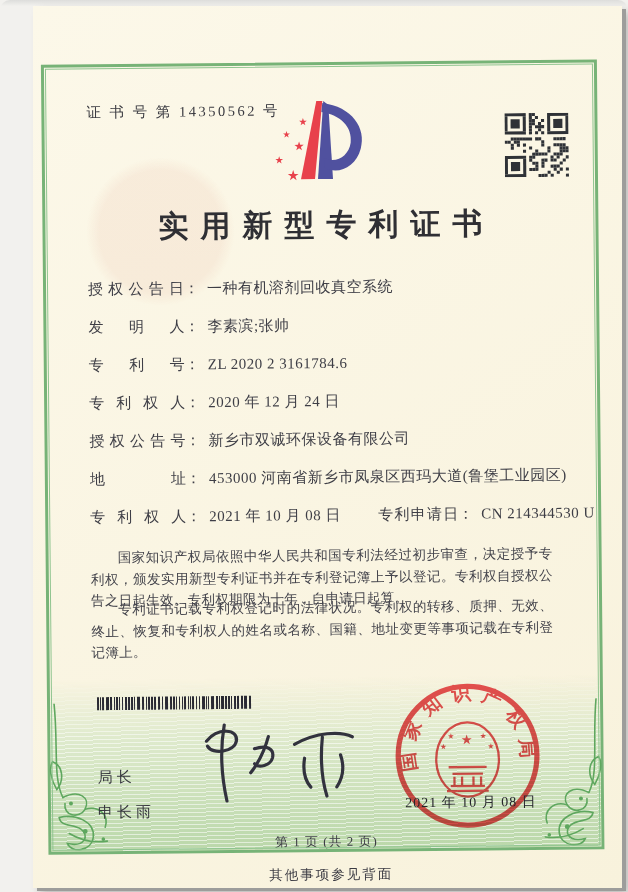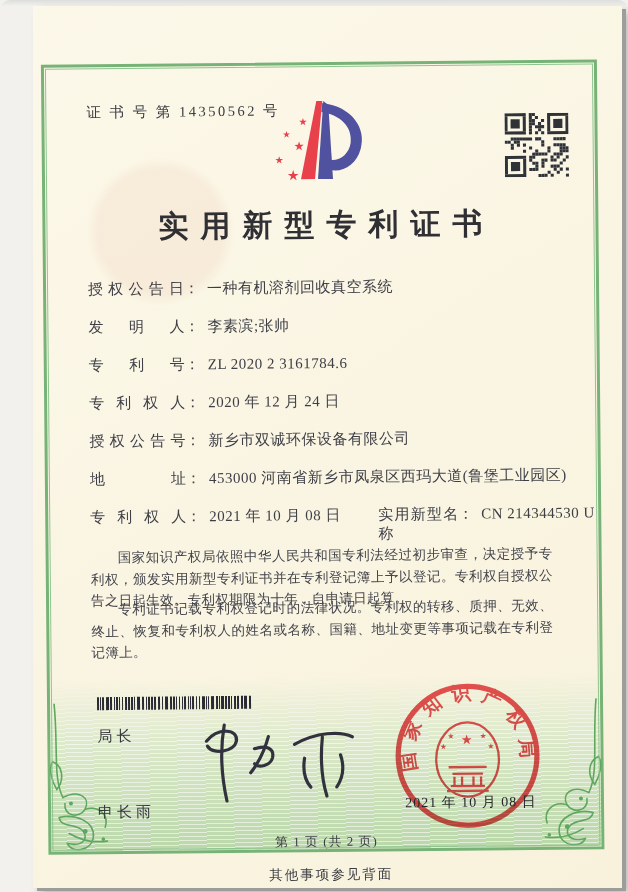--- a/index.html
+++ b/index.html
@@ -226,21 +226,21 @@
           <div class="row" style="top:190px">
             <span class="lbl">地址</span>
               <span class="colon">：</span>
             <span class="val">453000 河南省新乡市凤泉区西玛大道(鲁堡工业园区)</span>
           </div>
           <div class="row" style="top:228px">
             <span class="lbl">专利权人</span>
               <span class="colon">：</span>
             <span class="val">2021 年 10 月 08 日</span>
             <span class="grant2">
-              <span class="lbl" style="width:80px">实用新型名称</span>
+              <span class="lbl" style="width:80px">专利申请日</span>
                 <span class="colon">：</span>
               <span class="val">CN 214344530 U</span>
             </span>
           </div>
         </div>
 
         <p class="para" style="top:480px">国家知识产权局依照中华人民共和国专利法经过初步审查，决定授予专利权，颁发实用新型专利证书并在专利登记簿上予以登记。专利权自授权公告之日起生效。专利权期限为十年，自申请日起算。</p>
         <p class="para" style="top:532px">专利证书记载专利权登记时的法律状况。专利权的转移、质押、无效、终止、恢复和专利权人的姓名或名称、国籍、地址变更等事项记载在专利登记簿上。</p>
 
         <div class="barcode" id="barcode">
@@ -287,21 +287,21 @@
             <span style="width: 2px; background: rgb(42, 42, 51); margin-right: 1px;"></span>
             <span style="width: 2px; background: rgb(42, 42, 51); margin-right: 1px;"></span>
             <span style="width: 1px; background: rgb(42, 42, 51); margin-right: 2px;"></span>
             <span style="width: 3px; background: rgb(42, 42, 51); margin-right: 1px;"></span>
             <span style="width: 2px; background: rgb(42, 42, 51); margin-right: 2px;"></span>
             <span style="width: 2px; background: rgb(42, 42, 51); margin-right: 1px;"></span>
             <span style="width: 3px; background: rgb(42, 42, 51); margin-right: 2px;"></span>
             <span style="width: 2px; background: rgb(42, 42, 51); margin-right: 2px;"></span>
           </div>
 
-        <div class="signer" style="top:660px">局长</div>
+        <div class="signer" style="top:701px">局长</div>
         <div class="signer" style="top:736px">申长雨</div>
 
         <svg class="sig" viewBox="0 0 178 100">
           <path d="M34,14 C30,36 30,62 36,90"></path>
           <path d="M16,30 C28,16 48,18 46,30 C44,41 22,44 17,35"></path>
           <path d="M78,26 C74,40 68,52 60,62"></path>
           <path d="M64,38 C76,34 84,38 82,47 C80,55 68,58 64,53"></path>
           <path d="M104,34 C126,22 150,21 162,27"></path>
           <path d="M132,27 C130,46 130,66 136,86"></path>
           <path d="M114,48 C112,60 114,70 120,77"></path>

